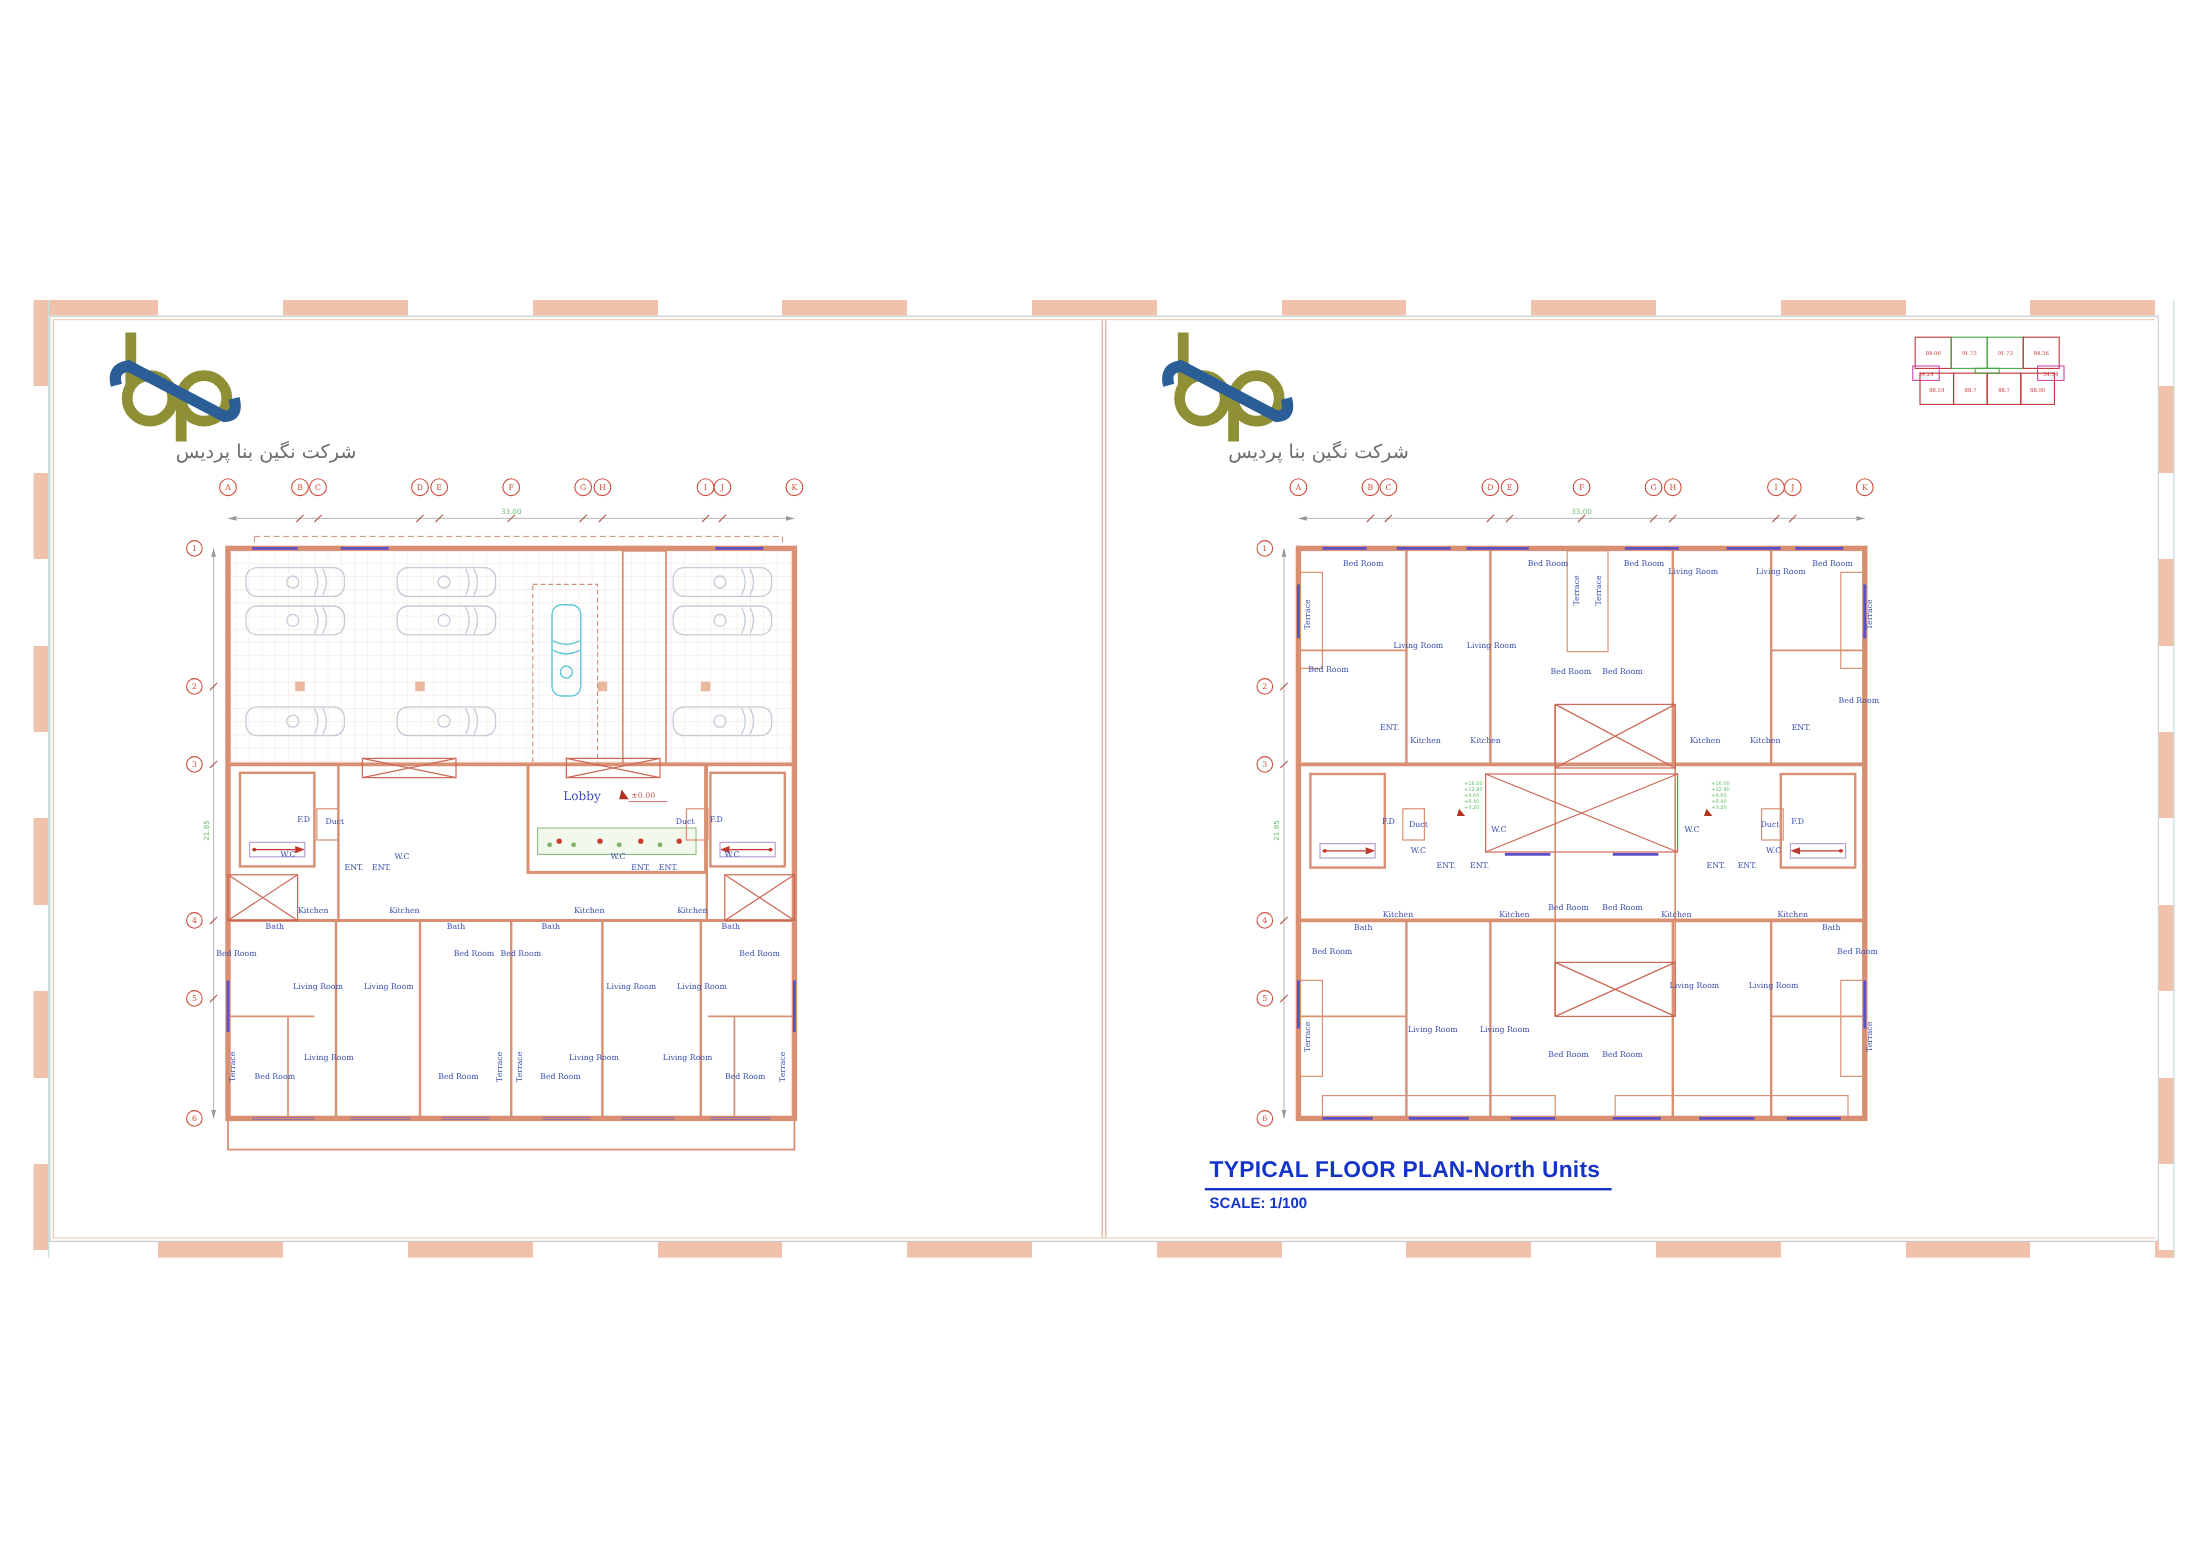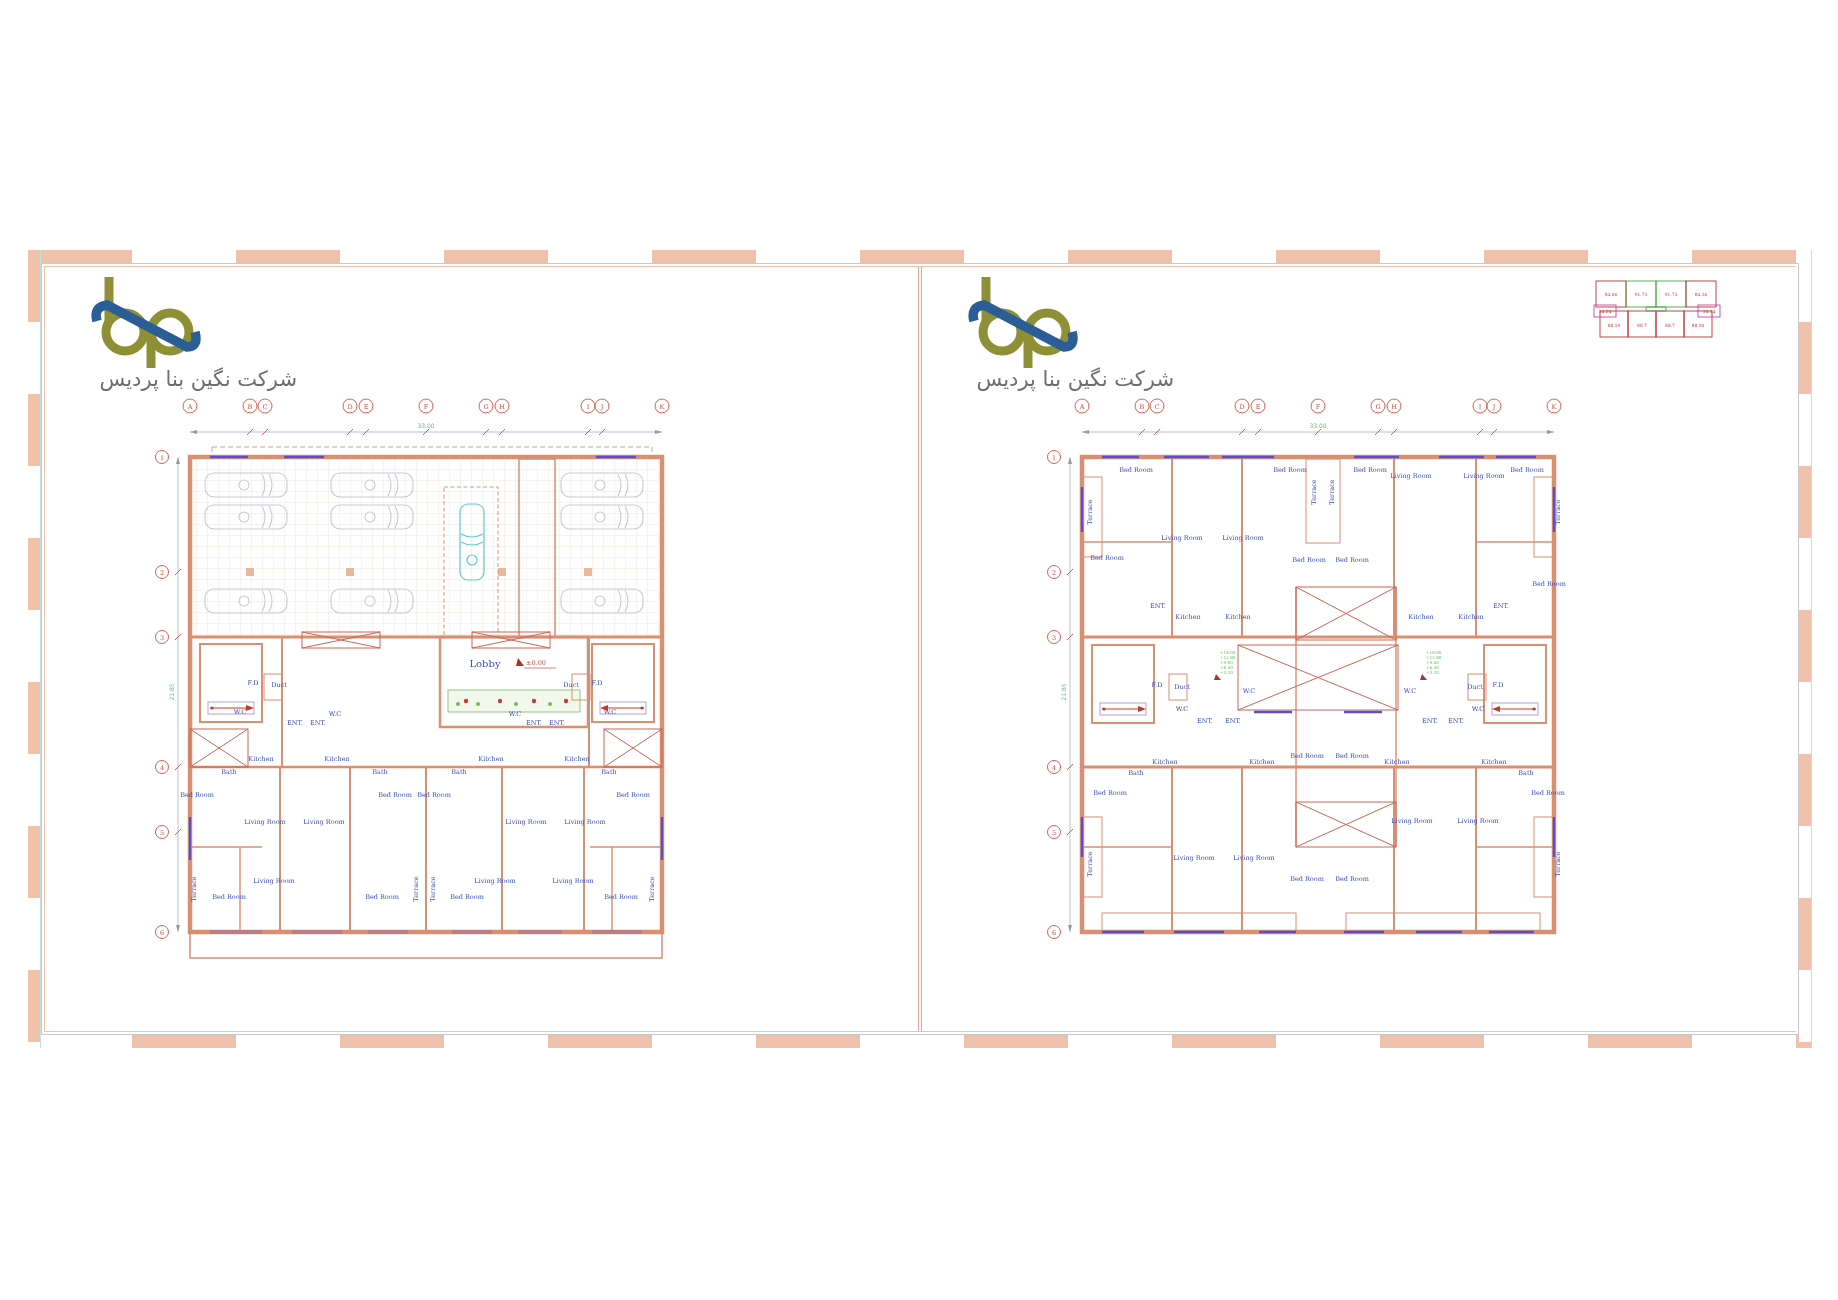--- a/index.html
+++ b/index.html
@@ -17,21 +17,21 @@
   .strip.right{right:0;top:0;width:13px;height:100%;
     background:repeating-linear-gradient(180deg,#ffffff 0 72px,#f1c2ab 72px 144px);}
   .cyanline{position:absolute;background:#bfe3e0;}
   .inner{position:absolute;left:13px;top:13px;right:13px;bottom:13px;
          background:#fff;border:1px solid #c9c9c9;}
   .inner2{position:absolute;left:2px;top:2px;right:2px;bottom:2px;border:1px solid #eec3ae;}
   .panel{position:absolute;top:0;height:100%;background:#fff;}
   .panel.p-left{left:0;width:873px;border-right:1px solid #e0a98e;}
   .panel.p-right{left:876px;width:876px;border-left:1px solid #e0a98e;}
   .logo{position:absolute;left:40px;top:8px;}
-  .fa-name{position:absolute;left:12px;top:100px;width:240px;font-size:21px;color:#6e6e6e;
+  .fa-name{position:absolute;left:12px;top:100px;width:240px;font-size:16px;color:#6e6e6e;
            font-family:"DejaVu Sans",sans-serif;white-space:nowrap;}
   .plan{position:absolute;}
   .keyplan{position:absolute;left:669px;top:8px;}
   .titleblock{position:absolute;left:82px;top:698px;color:#1433c8;
               font-family:"Liberation Sans",sans-serif;}
   .titleblock .t{display:inline-block;font-size:19px;font-weight:bold;
                  border-bottom:2px solid #1433c8;padding:0 10px 3px 4px;letter-spacing:0.2px;}
   .titleblock .s{font-size:12.5px;font-weight:bold;margin-top:4px;padding-left:4px;}
   
   .wall{stroke:#d98f72;fill:none;}
@@ -588,18 +588,22 @@
           <text class="rl" x="308" y="489">Bed Room</text>
           <text class="rl" x="368" y="431">Living Room</text>
           <text class="rl" x="434" y="431">Living Room</text>
           <text class="rl" x="150" y="468">Living Room</text>
           <text class="rl" x="210" y="468">Living Room</text>
           <text class="rl" x="48" y="472" transform="rotate(-90 48 472)">Terrace</text>
           <text class="rl" x="516" y="472" transform="rotate(-90 516 472)">Terrace</text>
         </g>
       </svg>
 
+      <div class="titleblock">
+        <span class="t">TYPICAL FLOOR PLAN-North Units</span>
+        <div class="s">SCALE: 1/100</div>
+      </div>
     </div>
 
    </div>
   </div>
  </div>
 </div>
 
 </body></html>

